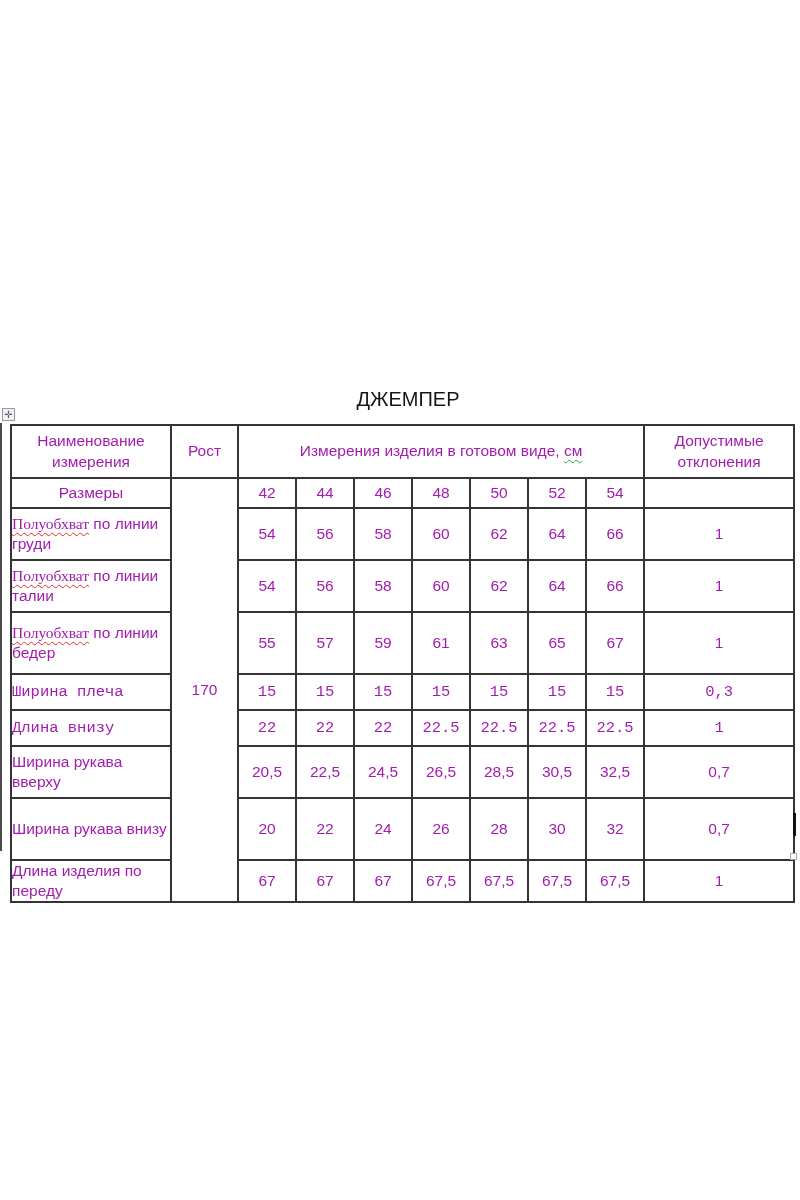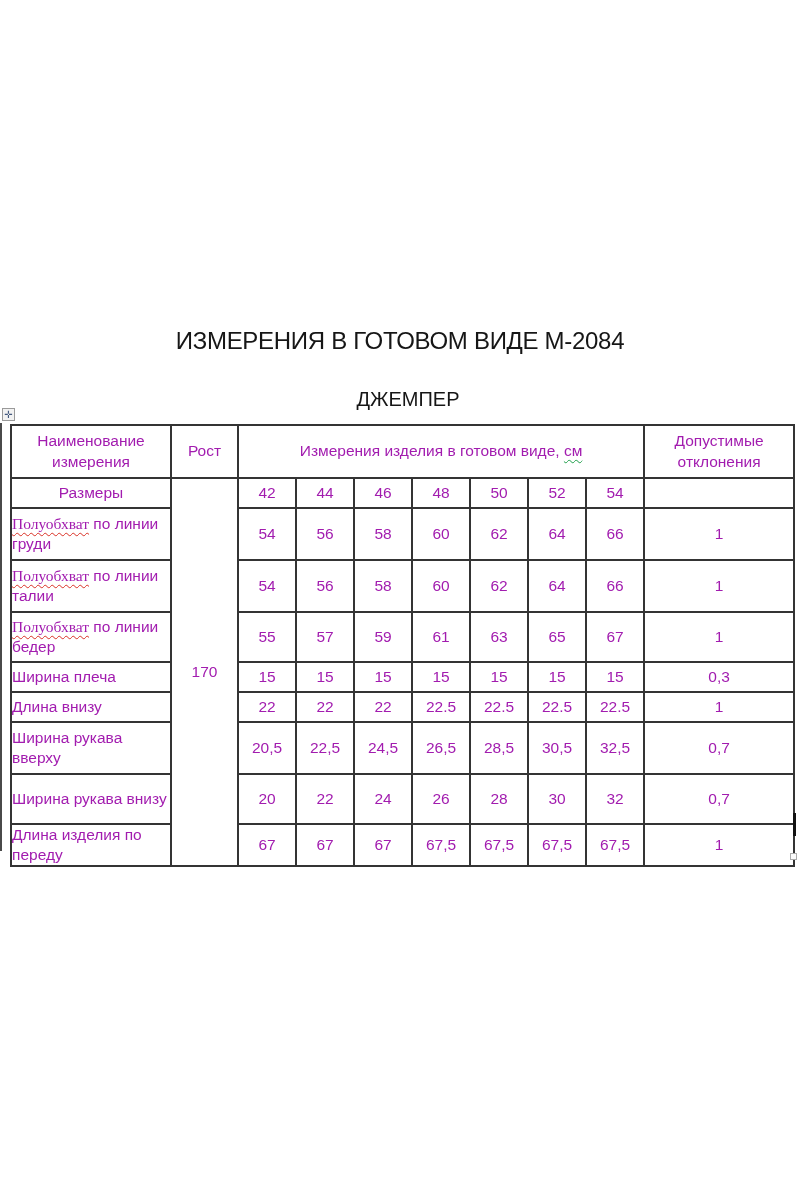--- a/index.html
+++ b/index.html
@@ -51,22 +51,22 @@
     vertical-align: middle;
     padding: 0;
     overflow: hidden;
   }
   th.hdr { text-align: center; line-height: 1.3; padding: 2px 6px; }
   td.label-cell { text-align: left; padding: 2px 8px 2px 5px; line-height: 1.3; }
   td.center-cell { text-align: center; }
   tr.h53 { height: 53px; }
   tr.h27 { height: 30px; }
   tr.h52 { height: 52px; }
-  tr.h50 { height: 50px; margin-left: 24px; }
-  tr.h26 { height: 30px; }
+  tr.h50 { height: 62px; margin-left: 24px; }
+  tr.h26 { height: 36px; font-family: Liberation Mono, monospace; }
   tr.h38 { height: 38px; }
   .sq-red {
     text-decoration: underline;
     text-decoration-style: wavy;
     text-decoration-color: #d93025;
     text-decoration-thickness: 1px;
     text-underline-offset: 3px;
     font-family: Liberation Serif, serif;
   }
   .sq-green {
@@ -121,21 +121,20 @@
   }
 </style>
 </head>
 <body>
 
 <div class="canvas">
 
   <div class="move-handle">✛</div>
   <div class="left-bar"></div>
 
-  <h1 class="doc-title">ИЗМЕРЕНИЯ В ГОТОВОМ ВИДЕ М-2084</h1>
   <h2 class="doc-subtitle">ДЖЕМПЕР</h2>
 
   <table class="meas">
     <colgroup>
       <col style="width:160px">
       <col style="width:67px">
       <col style="width:58px">
         <col style="width:58px">
         <col style="width:58px">
         <col style="width:58px">

